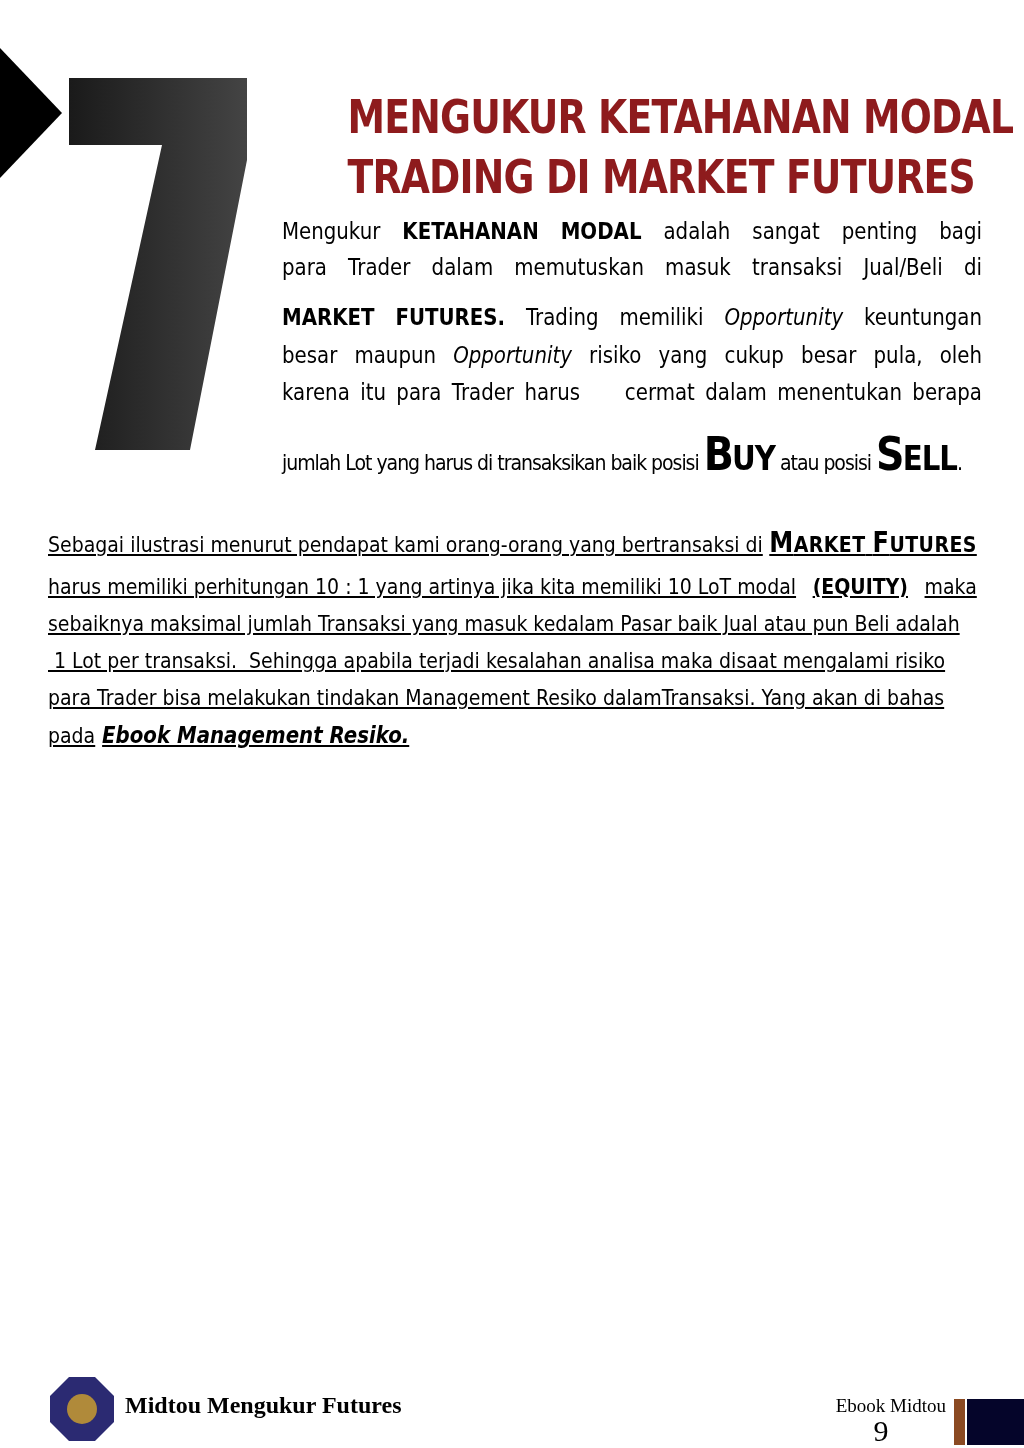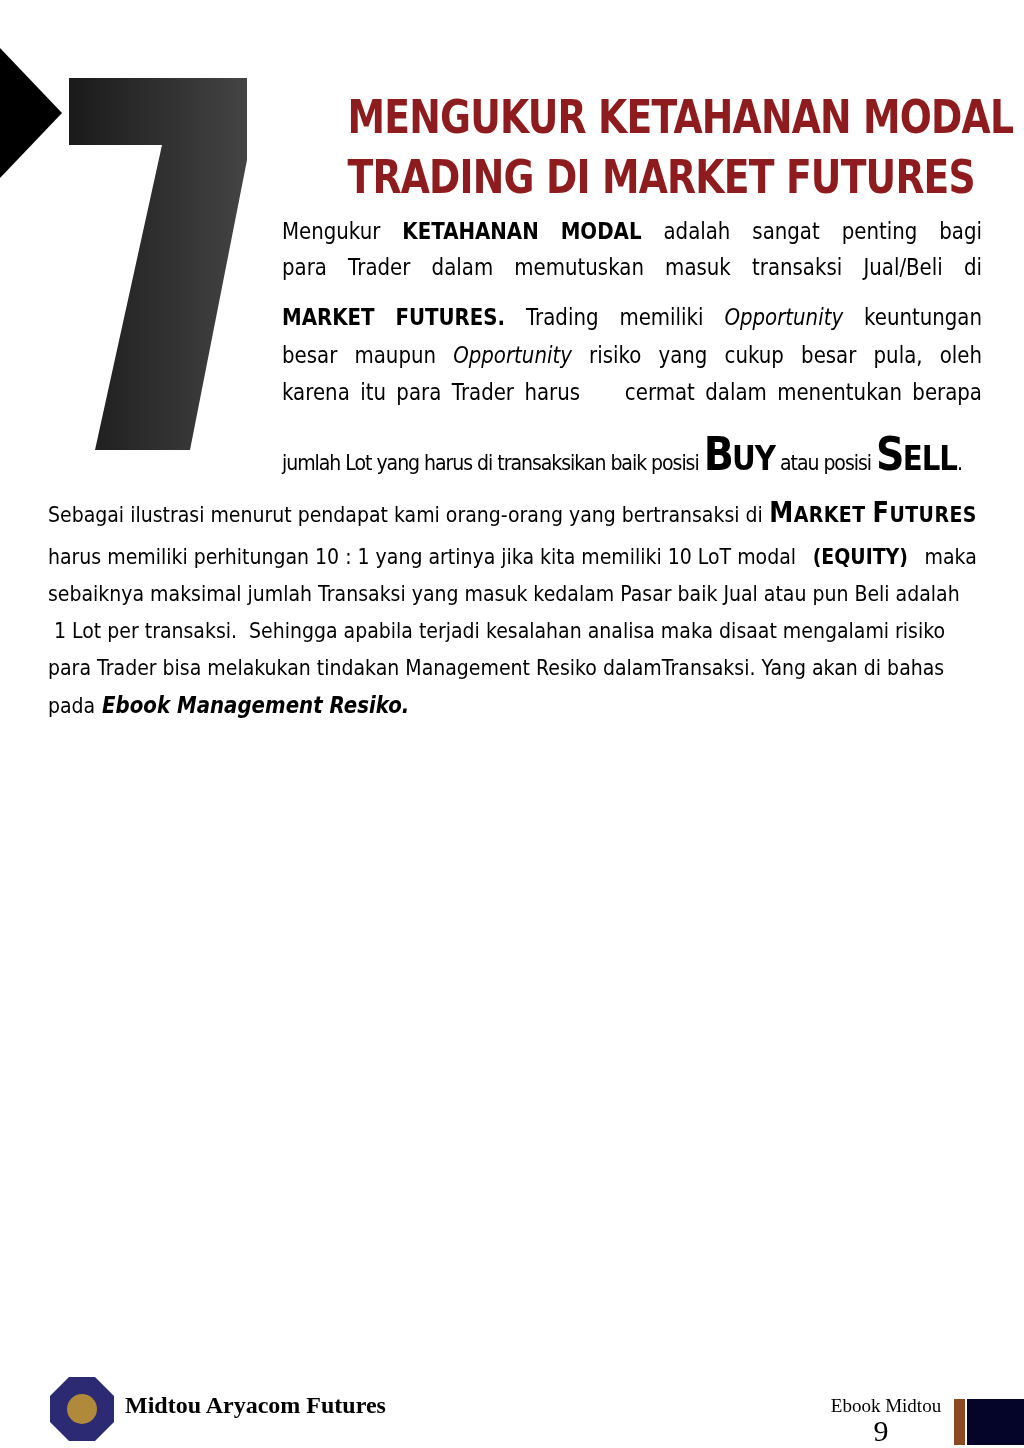--- a/index.html
+++ b/index.html
@@ -21,35 +21,35 @@
   .intro .l2 { height: 50px; }
   .intro .l3 { height: 38px; }
   .intro .l4 { height: 37px; }
   .intro .l5 { height: 48px; }
   .intro .l6 { height: 40px; justify-content: flex-start; gap: 0; font-size: 22px; letter-spacing: -1.2px; }
   .b { font-weight: bold; font-family: "DejaVu Sans", sans-serif; }
   .i { font-style: italic; }
   .bigcap { font-weight: bold; font-size: 46px; letter-spacing: -2px; }
   .smallcap-big { font-weight: bold; font-size: 34px; }
 
-  .body2 { position: absolute; left: 48px; top: 496px; width: 928px; }
+  .body2 { position: absolute; left: 48px; top: 526px; width: 928px; text-decoration: underline; }
   .b2-line { white-space: nowrap; font-size: 22px; transform: scaleX(0.86); transform-origin: left; width: 1080px;
     display: flex; justify-content: space-between; align-items: baseline; }
   .b2-line.r1 { height: 48px; }
   .b2-line.r2, .b2-line.r3, .b2-line.r4, .b2-line.r5 { height: 37px; }
   .b2-line.r6 { height: 38px; justify-content: flex-start; }
   .sc { font-weight: bold; font-size: 22px; letter-spacing: 0.5px; }
   .sc .cap { font-size: 28px; }
   .equity { font-weight: bold; }
   .ebook-ref { font-weight: bold; font-style: italic; font-size: 23px; margin-left: 8px; }
 
   .footer-logo { position: absolute; left: 50px; top: 1377px; width: 64px; height: 64px; }
   .footer-company { position: absolute; left: 125px; top: 1392px; font-family: "Liberation Serif", serif;
     font-weight: bold; font-size: 24px; color: #000; }
-  .footer-ebook { position: absolute; left: 826px; top: 1396px; width: 120px; text-align: center;
+  .footer-ebook { position: absolute; left: 826px; top: 1396px; width: 120px; text-align: right;
     font-family: "Liberation Serif", serif; font-size: 19px; line-height: 20px; }
   .footer-page { position: absolute; left: 826px; top: 1414px; width: 110px; text-align: center;
     font-family: "Liberation Serif", serif; font-size: 30px; line-height: 34px; }
   .brown-bar { position: absolute; left: 954px; top: 1399px; width: 11px; height: 46px; background: #8b4a22; }
   .navy-block { position: absolute; left: 967px; top: 1399px; width: 57px; height: 46px; background: #05052a; }
 </style>
 </head>
 <body>
 
 <div class="arrow-tri"></div>
@@ -152,17 +152,17 @@
   <div class="b2-line r6">
     <span>pada</span>
     <span class="ebook-ref">Ebook Management Resiko.</span>
   </div>
 </div>
 
 <svg class="footer-logo" viewBox="0 0 64 64">
   <polygon points="19,0 45,0 64,19 64,45 45,64 19,64 0,45 0,19" fill="#2b2a72"></polygon>
   <circle cx="32" cy="32" r="15" fill="#b08a3a"></circle>
 </svg>
-<div class="footer-company">Midtou Aryacom Futures</div>
+<div class="footer-company">Midtou Mengukur Futures</div>
 <div class="footer-ebook">Ebook Midtou</div>
 <div class="footer-page">9</div>
 <div class="brown-bar"></div>
 <div class="navy-block"></div>
 
 </body></html>

